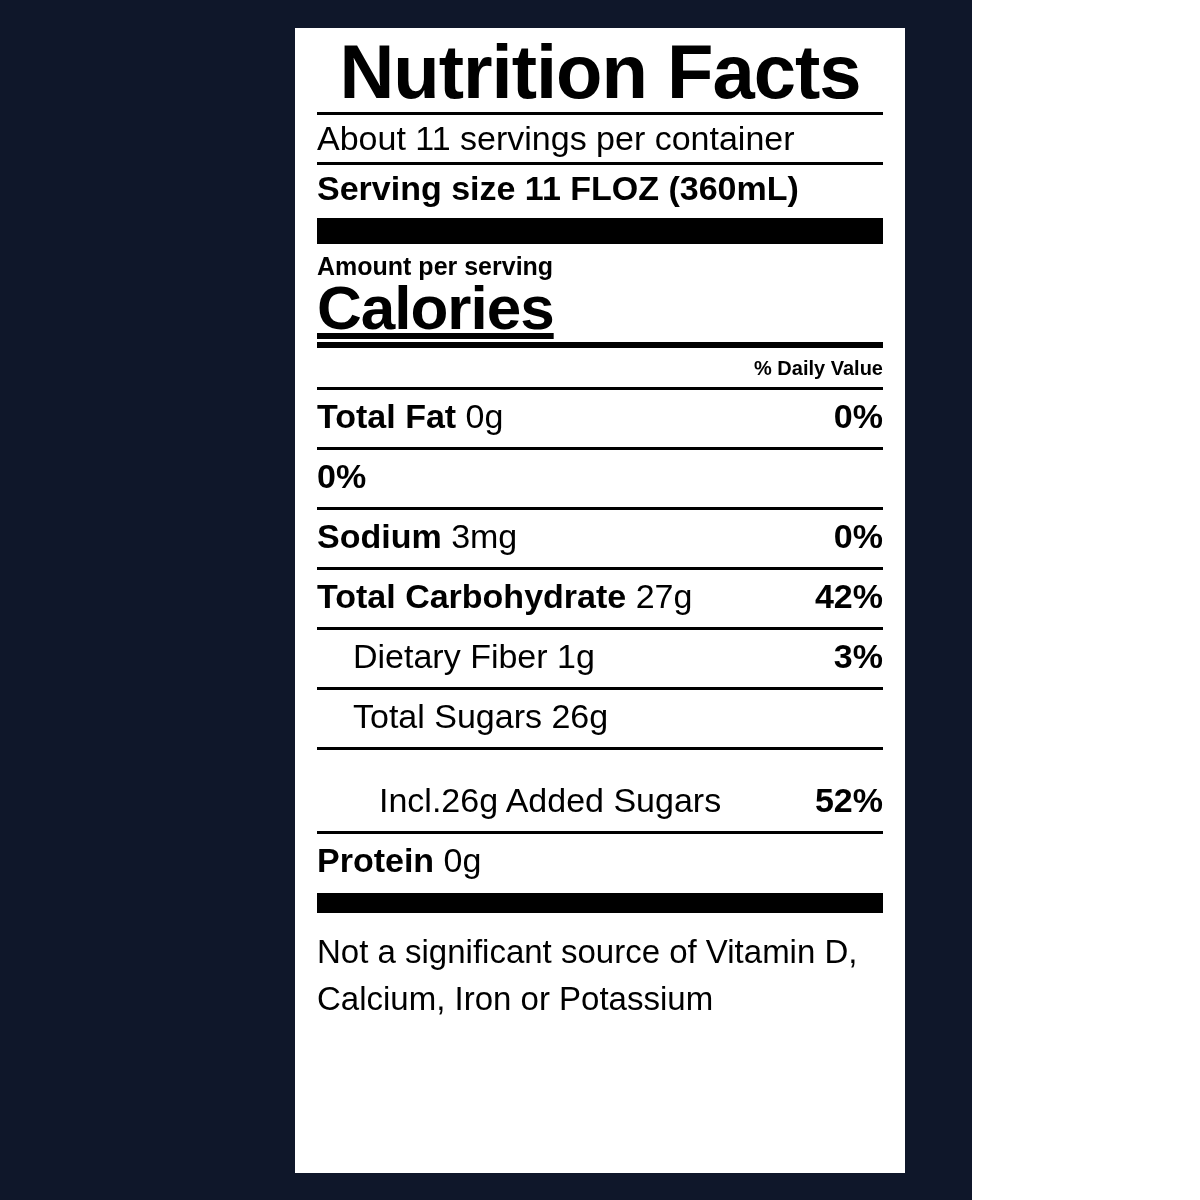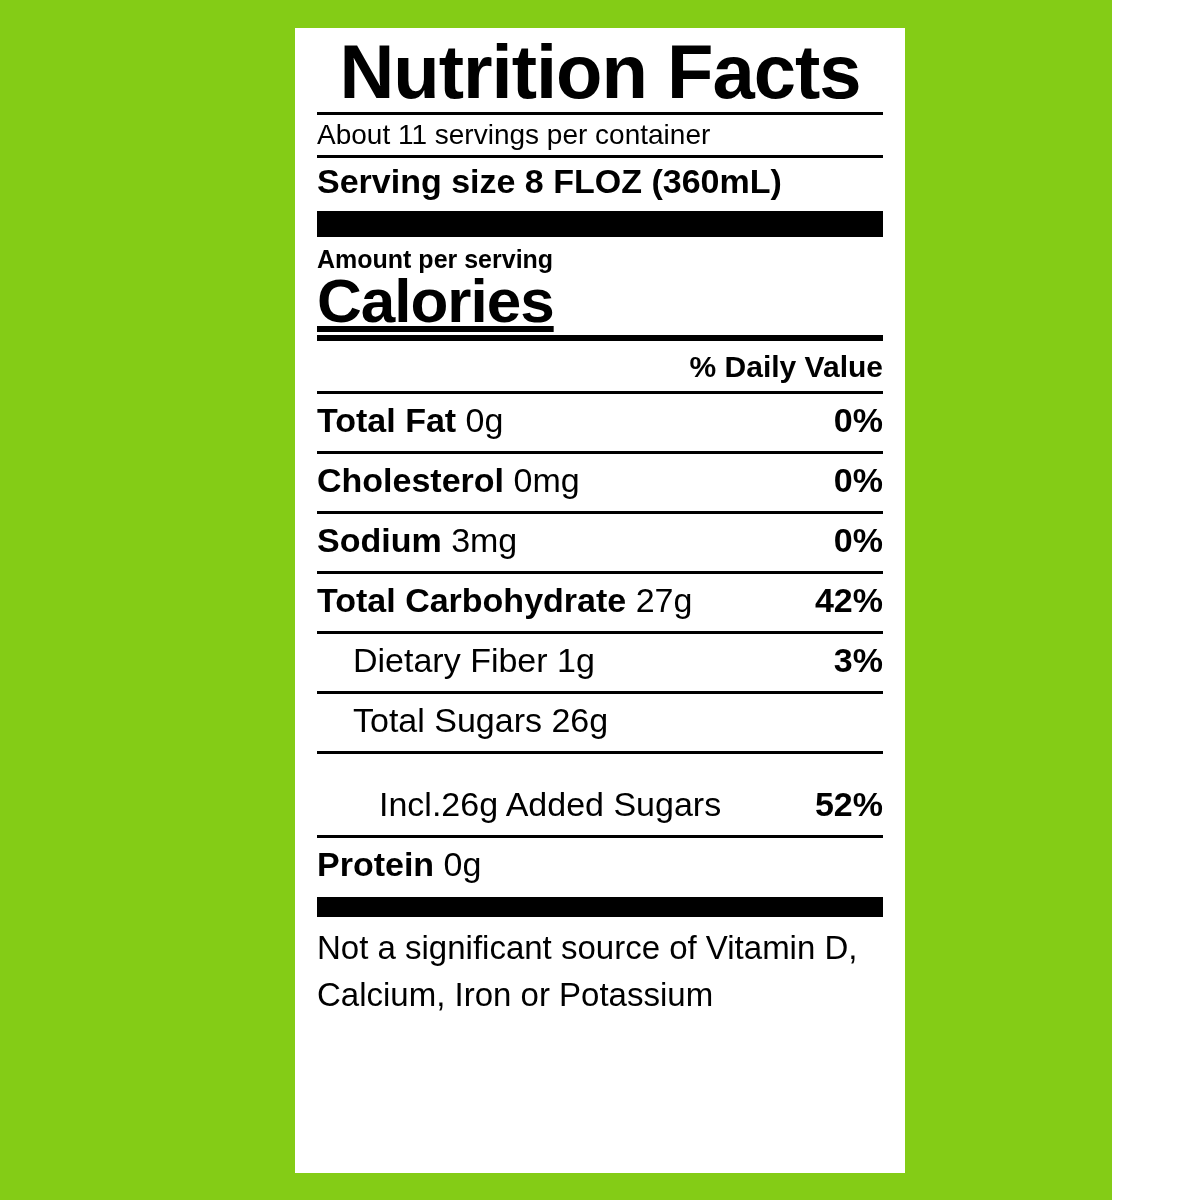--- a/index.html
+++ b/index.html
@@ -8,23 +8,23 @@
     background: #ffffff;
     width: 1200px;
     height: 1200px;
   }
   body {
     font-family: "Liberation Sans", sans-serif;
     color: #000000;
   }
   .page {
     position: relative;
-    width: 1112px;
+    width: 972px;
     height: 1200px;
-    background: #84cc16;
+    background: #0f172a;
     overflow: hidden;
   }
   .label {
     position: absolute;
     left: 295px;
     top: 28px;
     width: 610px;
     height: 1145px;
     background: #ffffff;
     box-sizing: border-box;
@@ -52,21 +52,21 @@
     height: 26px;
     background: #000;
     margin: 5px 0 0 0;
   }
   .rule-thick-small {
     height: 20px;
     background: #000;
     margin: 6px 0 0 0;
   }
   .servings {
-    font-size: 28px;
+    font-size: 34px;
     line-height: 1.15;
     padding: 4px 0 0 0;
   }
   .serving-size {
     font-size: 34px;
     font-weight: 700;
     line-height: 1.15;
     padding: 4px 0 5px 0;
     white-space: nowrap;
   }
@@ -89,21 +89,21 @@
     line-height: 1.0;
   }
   .cal-value {
     font-size: 82px;
     font-weight: 700;
     letter-spacing: -2px;
     line-height: 0.92;
   }
   .dv-header {
     text-align: right;
-    font-size: 30px;
+    font-size: 20px;
     font-weight: 700;
     padding: 9px 0 3px 0;
   }
   .nf-row {
     display: flex;
     justify-content: space-between;
     align-items: baseline;
     font-size: 34px;
     padding: 7px 0 7px 0;
   }
@@ -115,36 +115,36 @@
   }
   .nf-row .pct {
     font-weight: 700;
     white-space: nowrap;
   }
   .indent1 { padding-left: 36px; align-items: center; }
   .indent2 { padding-left: 62px; margin-top: 24px; }
   .footnote {
     font-size: 33px;
     line-height: 1.28;
-    padding-top: 10px;
+    padding-top: 18px;
   }
 </style>
 </head>
 <body>
 
 <div class="page">
   <div class="label">
 
     <div class="nf-title">Nutrition Facts</div>
     <div class="rule-thin"></div>
 
     <div class="servings">About 11 servings per container</div>
     <div class="rule-thin"></div>
 
-    <div class="serving-size">Serving size  8 FLOZ (360mL)</div>
+    <div class="serving-size">Serving size  11 FLOZ (360mL)</div>
 
     <div class="rule-thick"></div>
 
     <div class="amount-per">Amount per serving</div>
 
     <div class="cal-row">
       <div class="cal-label">Calories</div>
     </div>
 
     <div class="rule-med"></div>
@@ -152,21 +152,20 @@
     <div class="dv-header">% Daily Value</div>
     <div class="rule-thin"></div>
 
     <div class="nf-row">
       <div class="nm"><b>Total Fat</b> <span>0g</span></div>
       <div class="pct">0%</div>
     </div>
     <div class="rule-thin"></div>
 
     <div class="nf-row">
-      <div class="nm"><b>Cholesterol</b> <span>0mg</span></div>
       <div class="pct">0%</div>
     </div>
     <div class="rule-thin"></div>
 
     <div class="nf-row">
       <div class="nm"><b>Sodium</b> <span>3mg</span></div>
       <div class="pct">0%</div>
     </div>
     <div class="rule-thin"></div>
 

